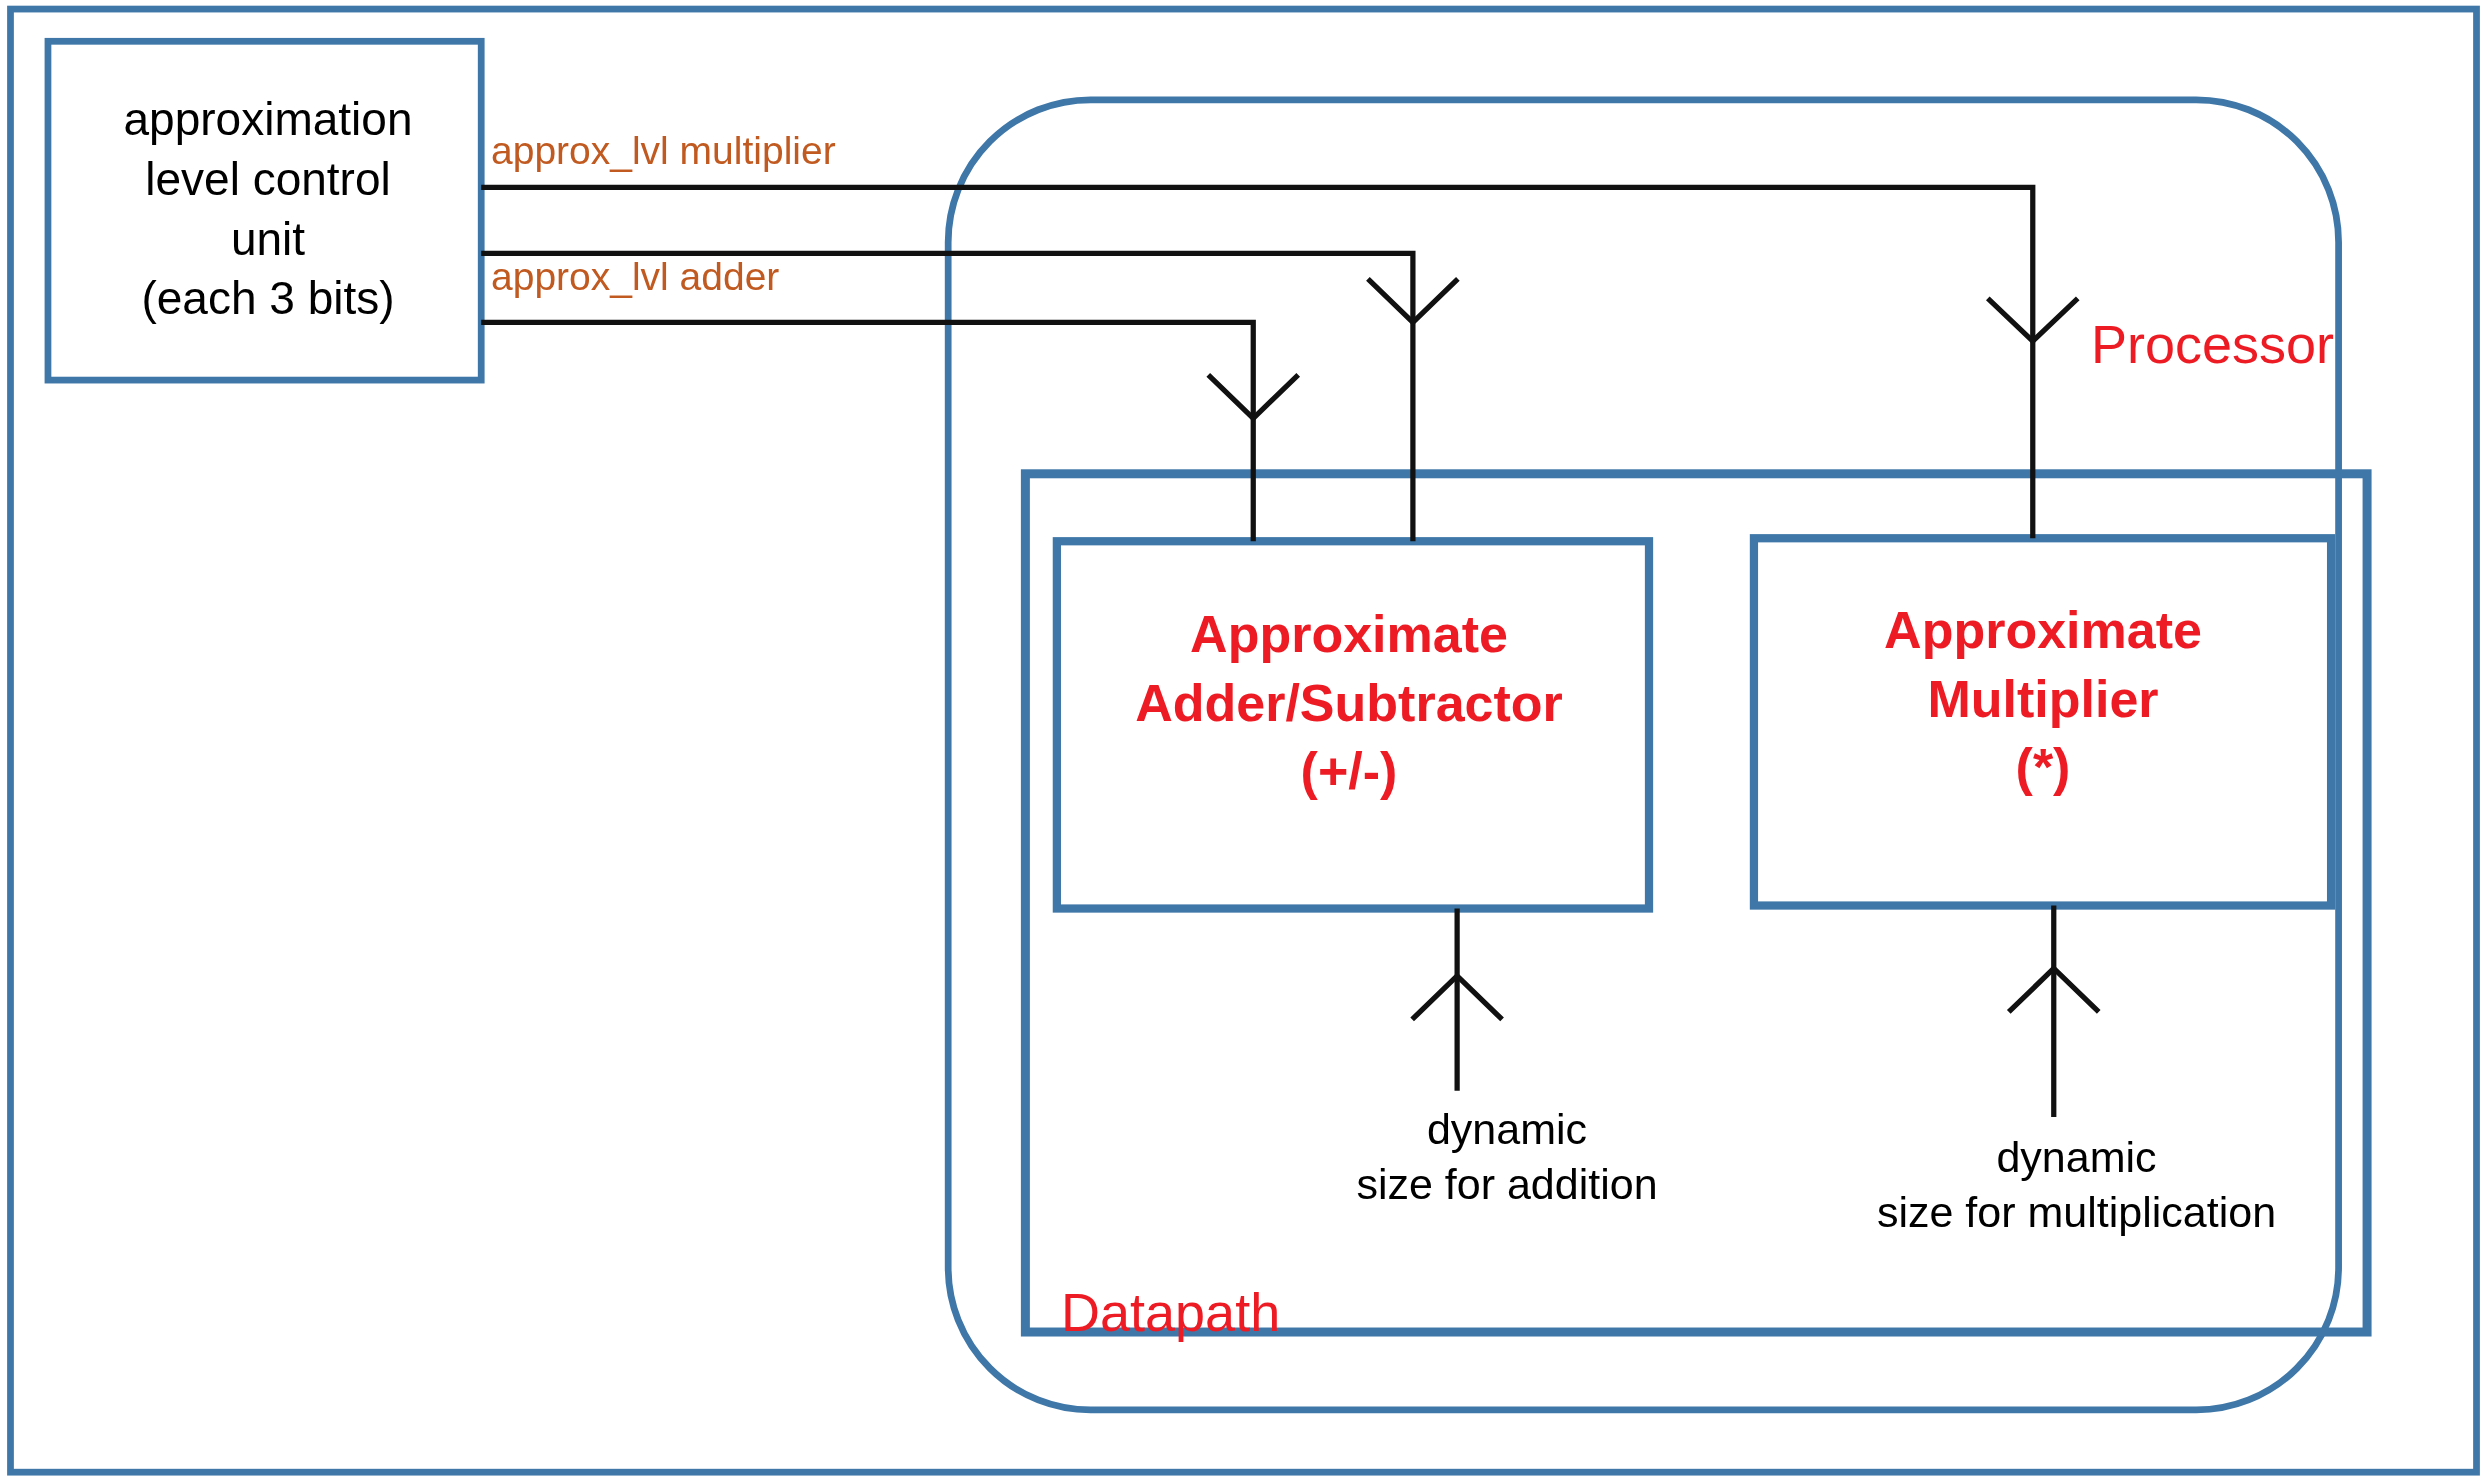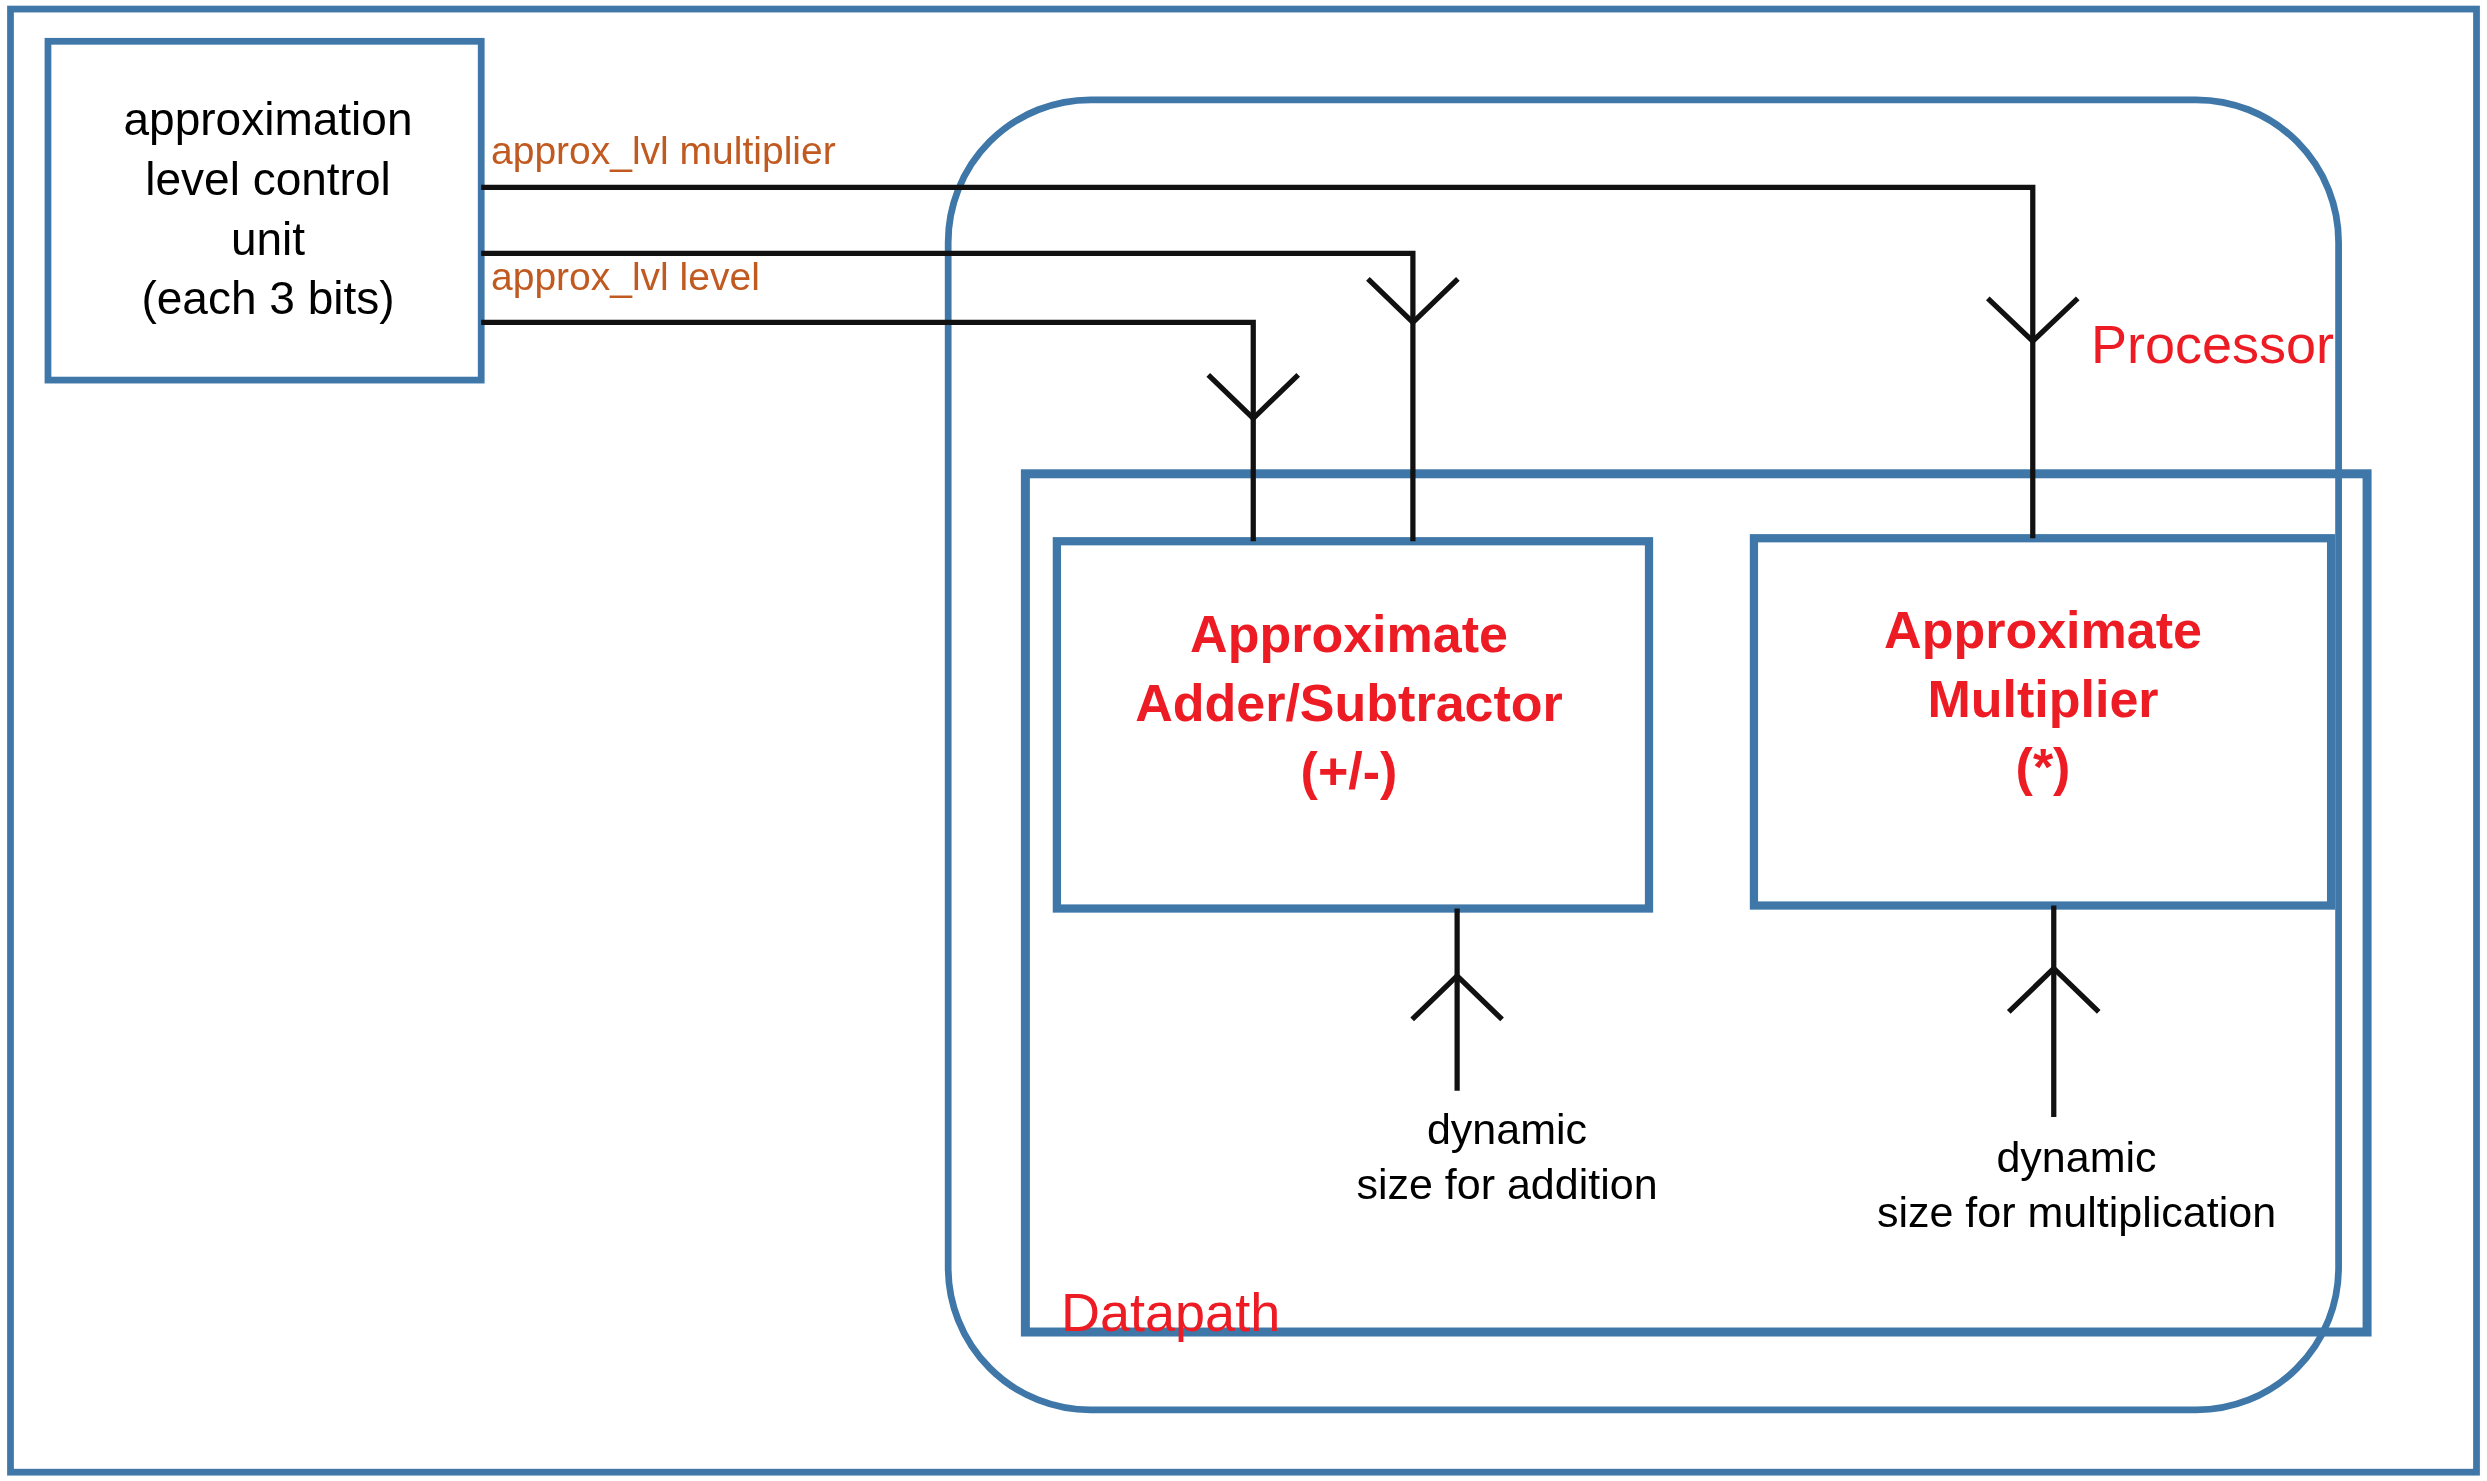--- a/index.html
+++ b/index.html
@@ -91,21 +91,21 @@
   </svg>
 
   <div class="lbl ctrl-text">approximation
 level control
 unit
 (each 3 bits)</div>
 
   <div class="lbl sig sig-mult">approx_lvl multiplier</div>
 
 
-  <div class="lbl sig sig-add">approx_lvl level</div>
+  <div class="lbl sig sig-add">approx_lvl adder</div>
 
   <div class="lbl red proc-lbl">Processor</div>
 
   <div class="lbl red dp-lbl">Datapath</div>
 
   <div class="unit-text adder-text">Approximate
 Adder/Subtractor
 (+/-)</div>
 
   <div class="unit-text mult-text">Approximate

